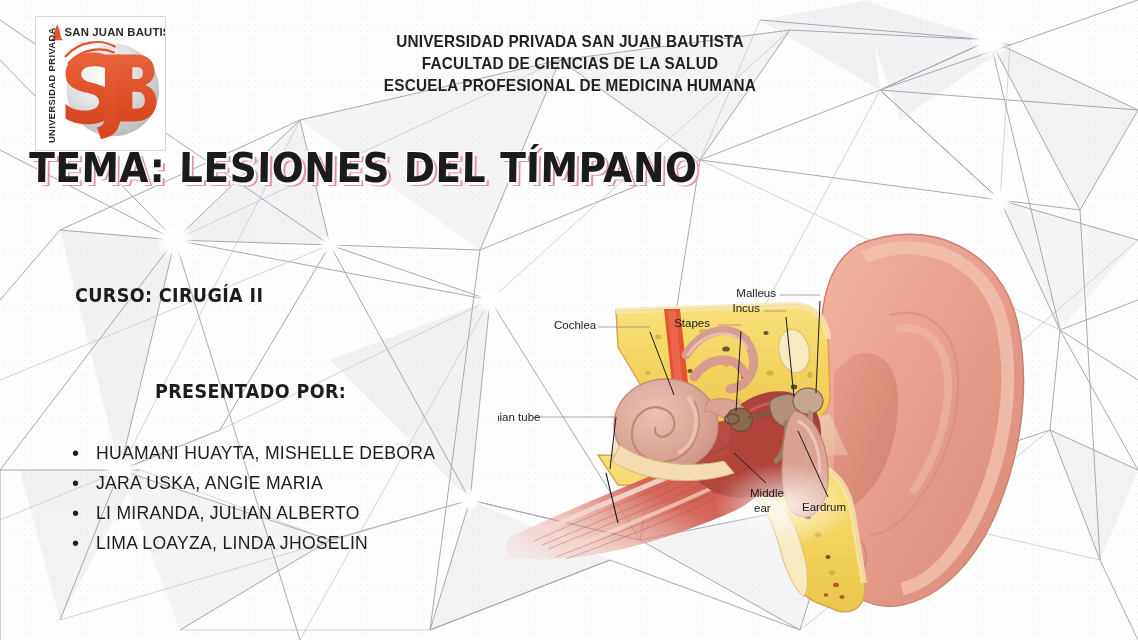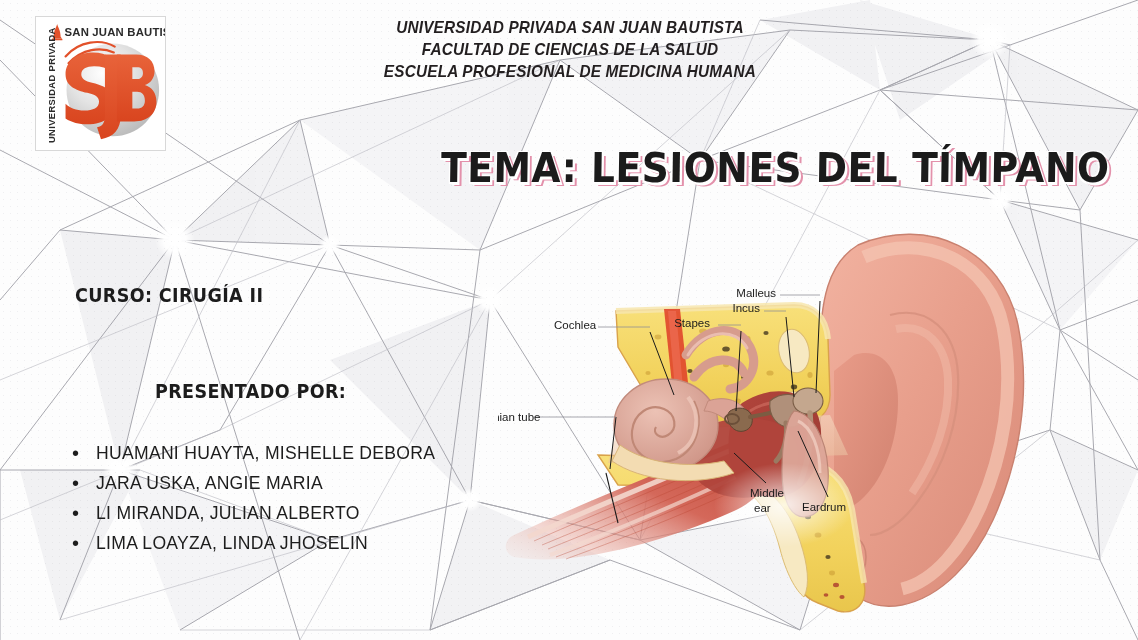--- a/index.html
+++ b/index.html
@@ -26,38 +26,37 @@
   
   .logo-box {
     position:absolute; left:35px; top:16px;
     width:131px; height:135px;
     background:#ffffff;
     border:1px solid #d8d8d8;
   }
   .logo-svg { width:100%; height:100%; display:block; }
   
   .header {
-    position:absolute; left:330px; top:16px; width:480px;
+    position:absolute; left:330px; top:30px; width:480px;
     text-align:center;
     color:#231f20;
-    font-style:italic;
   }
   .header div {
     font-family:"Liberation Sans Narrow","Liberation Sans", sans-serif;
     font-weight:bold;
     font-size:16.5px;
     letter-spacing:.2px;
     line-height:22px;
     transform:scaleX(.93);
     white-space:nowrap;
   }
   
   .title-wrap {
     position:absolute; left:0; top:144px; width:1138px;
-    text-align:right;
+    text-align:left;
     pointer-events:none;
   }
   .title {
     display:inline-block;
     font-family:"DejaVu Sans", sans-serif;
     font-weight:bold;
     font-size:41px;
     letter-spacing:.5px;
     color:#1b1b1b;
     transform:scaleX(.92) skewX(-1deg);

